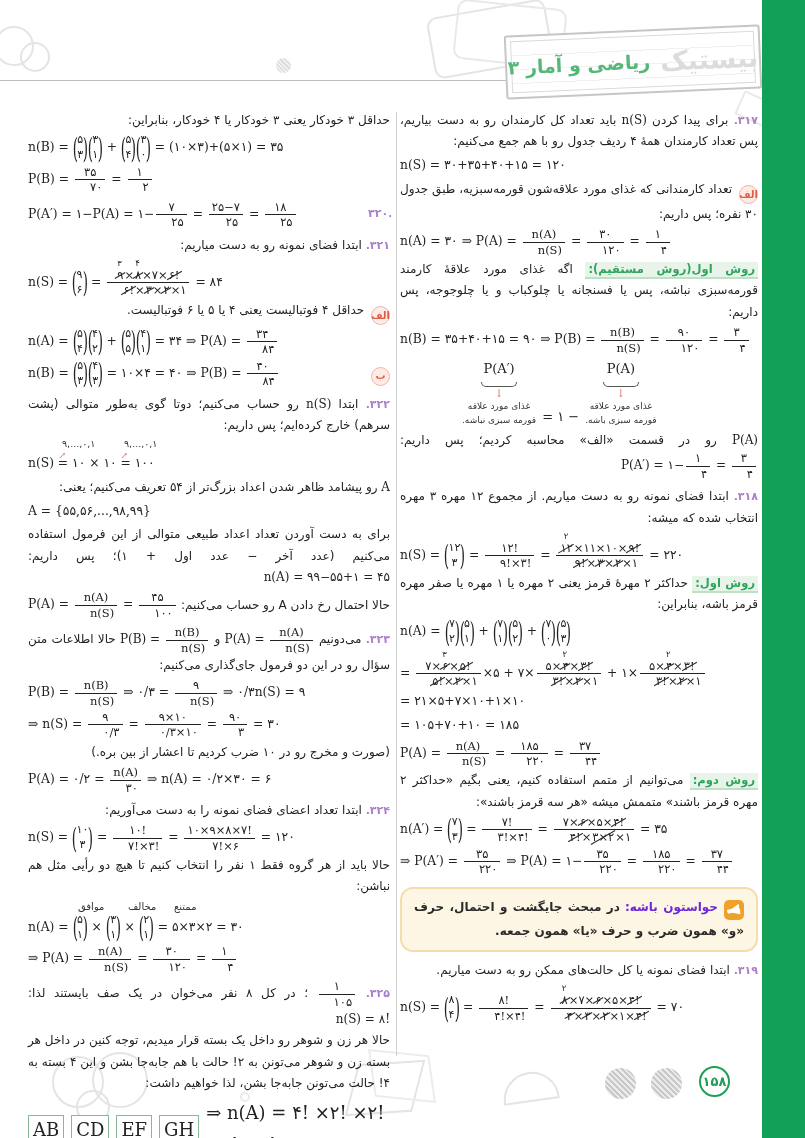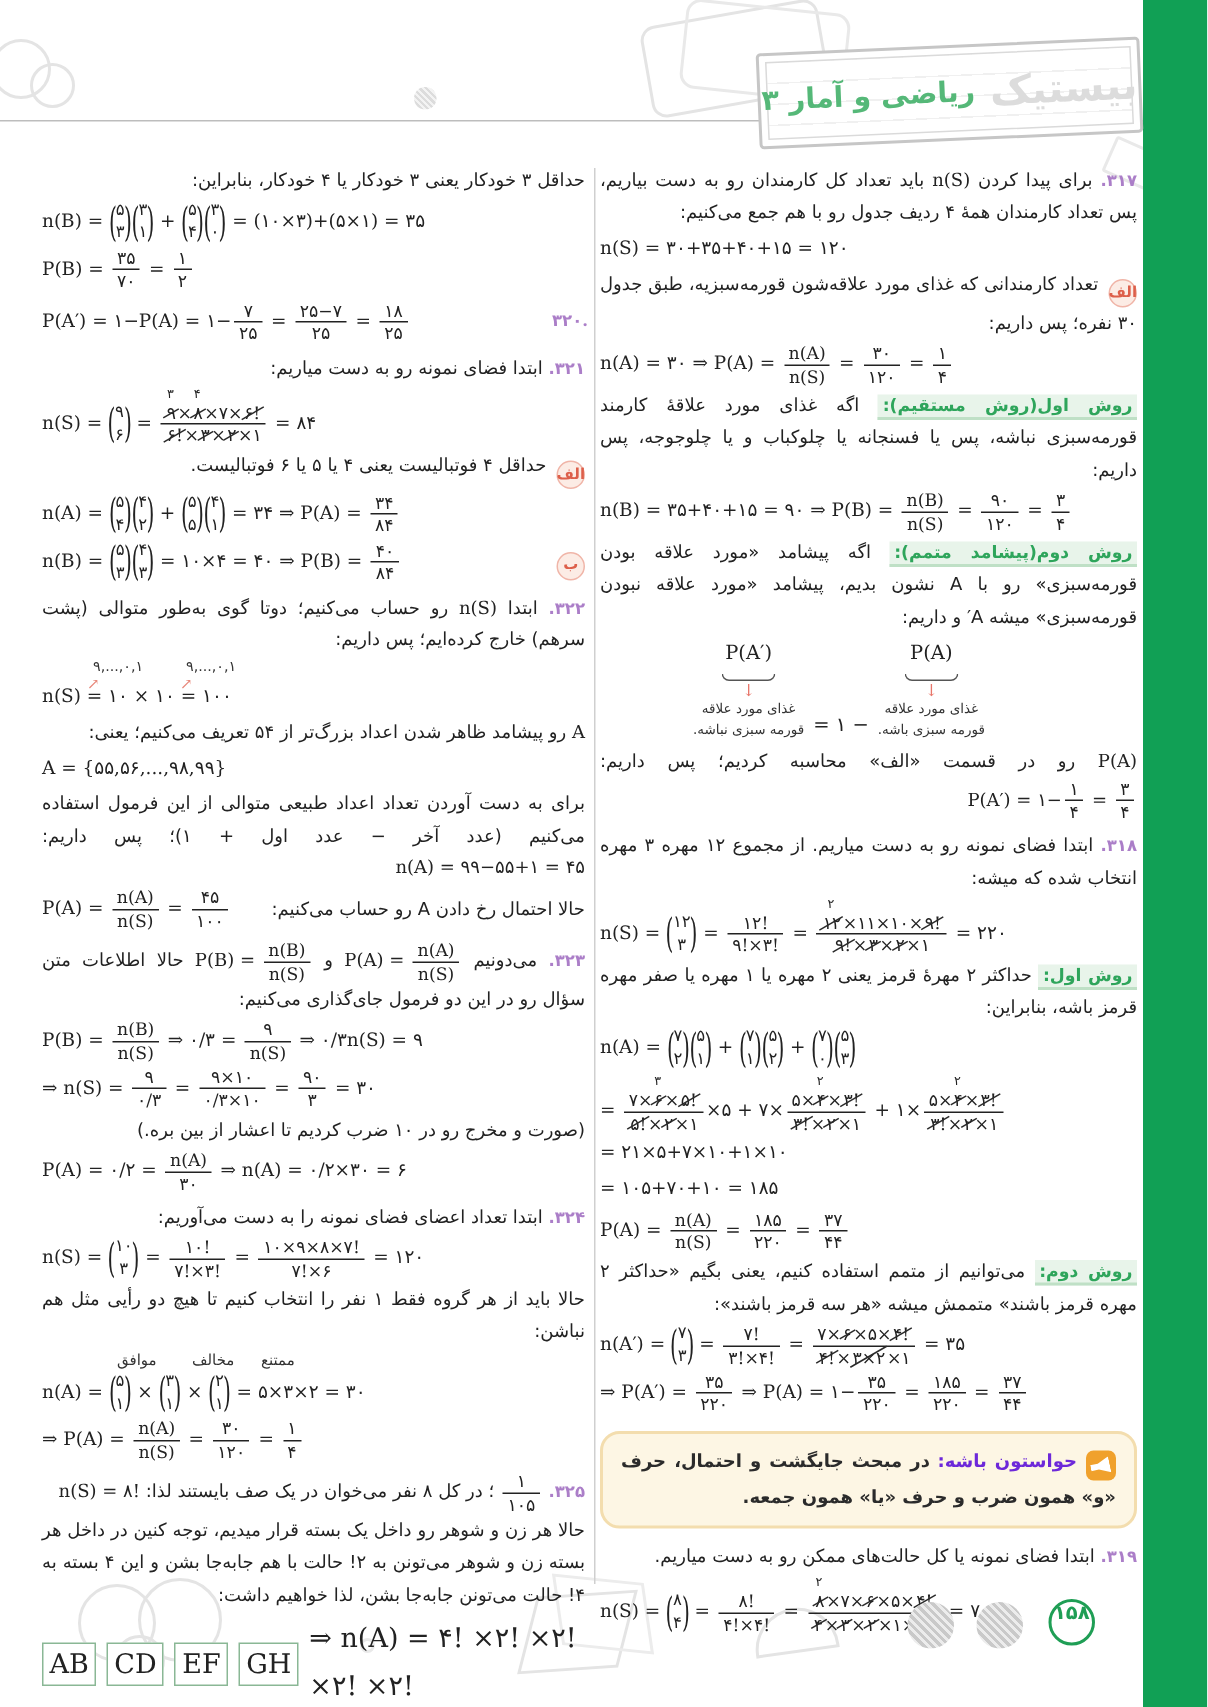--- a/index.html
+++ b/index.html
@@ -36,21 +36,21 @@
   .d-protractor{left:502px;top:1072px;width:56px;height:30px;border-radius:56px 56px 0 0;transform:rotate(-8deg);}
   .d-mini-dot{left:240px;top:1092px;width:10px;height:10px;border-radius:50%;border-color:#e9e9e9;}
 
   
   .f-circle{position:absolute;width:31px;height:31px;border-radius:50%;
             background:repeating-linear-gradient(45deg,#c9c9c9 0 2px,#ececec 2px 4px);}
   .fc1{left:605px;top:1068px;}
   .fc2{left:651px;top:1068px;}
   .page-badge{position:absolute;left:699px;top:1066px;width:31px;height:31px;border:2px solid #1f9e55;
               border-radius:50%;color:#1f9e55;font-weight:bold;font-size:13px;display:flex;
-              align-items:flex-start;justify-content:center;background:#fff;}
+              align-items:center;justify-content:center;background:#fff;}
 
   
   .col{position:absolute;top:110px;font-size:12px;line-height:1.78;}
   #col-right{right:47px;width:358px;}
   #col-left{left:28px;width:362px;}
   .block{position:relative;margin-bottom:5px;}
 
   .t-line{direction:rtl;text-align:justify;margin:0;}
   .m-line{direction:ltr;text-align:left;margin:2px 0;font-size:12.3px;
           font-family:"DejaVu Serif","DejaVu Sans",serif;}
@@ -62,21 +62,21 @@
          justify-content:center;vertical-align:-5px;margin-left:3px;}
   .badge.end{position:absolute;right:0;top:8px;margin:0;}
   .method{background:#e8f4ea;color:#2ea55b;font-weight:bold;padding:0 3px 1px;
           border-bottom:2px solid #bfe0c6;font-size:11.5px;}
   .ltr{direction:ltr;unicode-bidi:isolate;display:inline-block;
        font-family:"DejaVu Serif","DejaVu Sans",serif;}
 
   .frac{display:inline-flex;flex-direction:column;text-align:center;vertical-align:middle;
         margin:0 2px;line-height:1.25;font-size:11.5px;}
   .frac > .num{border-bottom:1px solid #222;padding:0 3px;}
-  .frac > .den{padding:0 3px;}
+  .frac > .den{padding:0 3px;margin-left:12px;}
   .binom{display:inline-flex;align-items:center;vertical-align:middle;margin:0 1px;line-height:1;}
   .binom .paren{font-size:27px;font-weight:200;transform:scaleX(.5);margin:0 -4px;}
   .binom .bc{display:inline-flex;flex-direction:column;text-align:center;font-size:11px;
              line-height:1.35;padding:0 1px;}
   .cancel{position:relative;display:inline-block;padding:0 1px;}
   .cancel::after{content:"";position:absolute;left:-2px;right:-2px;top:46%;
                  border-top:1.2px solid #2a2a2a;transform:rotate(-30deg);}
   .cancel .cs{position:absolute;top:-9px;left:50%;margin-left:-3px;font-size:8.5px;line-height:1;}
 
   .split{display:flex;direction:rtl;justify-content:space-between;align-items:center;margin:2px 0;}
@@ -164,21 +164,20 @@
         <div class="m-line">n(B) = ۳۵+۴۰+۱۵ = ۹۰ ⇒ P(B) = <span class="frac">
             <span class="num">n(B)</span>
             <span class="den">n(S)</span>
           </span> = <span class="frac">
             <span class="num">۹۰</span>
             <span class="den">۱۲۰</span>
           </span> = <span class="frac">
             <span class="num">۳</span>
             <span class="den">۴</span>
           </span></div>
-        <div class="t-line"><span class="method">روش دوم(پیشامد متمم):</span> اگه پیشامد «مورد علاقه بودن قورمه‌سبزی» رو با A نشون بدیم، پیشامد «مورد علاقه نبودن قورمه‌سبزی» میشه A′ و داریم:</div>
         <div class="pa">
           <div class="pa-row">
             <span class="pa-stack">
               <span>P(A′)</span>
               <span class="pa-brace"></span>
               <span class="pa-arrow">↓</span>
               <span class="pa-cap">غذای مورد علاقه
 قورمه سبزی نباشه.</span>
             </span>
             <span class="pa-eq">=  ۱ −</span>

